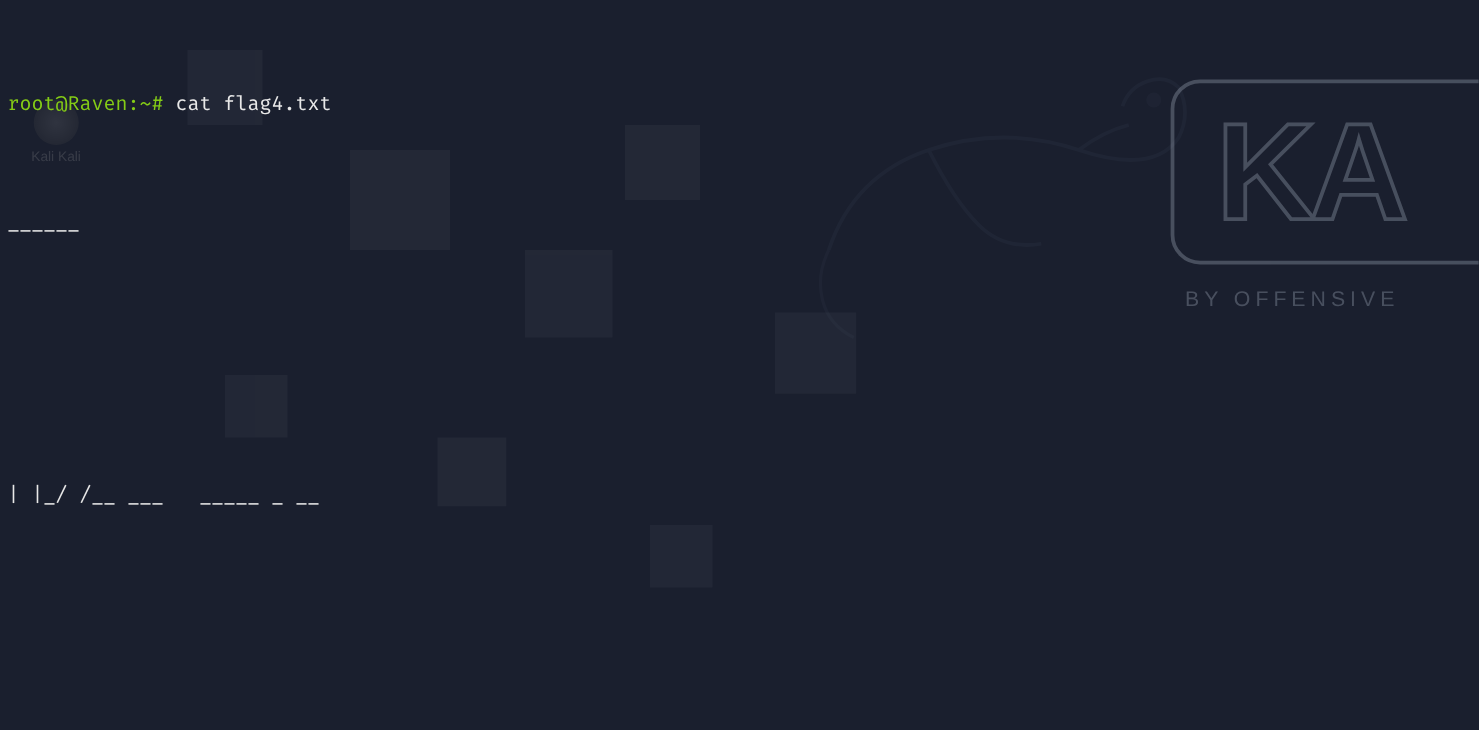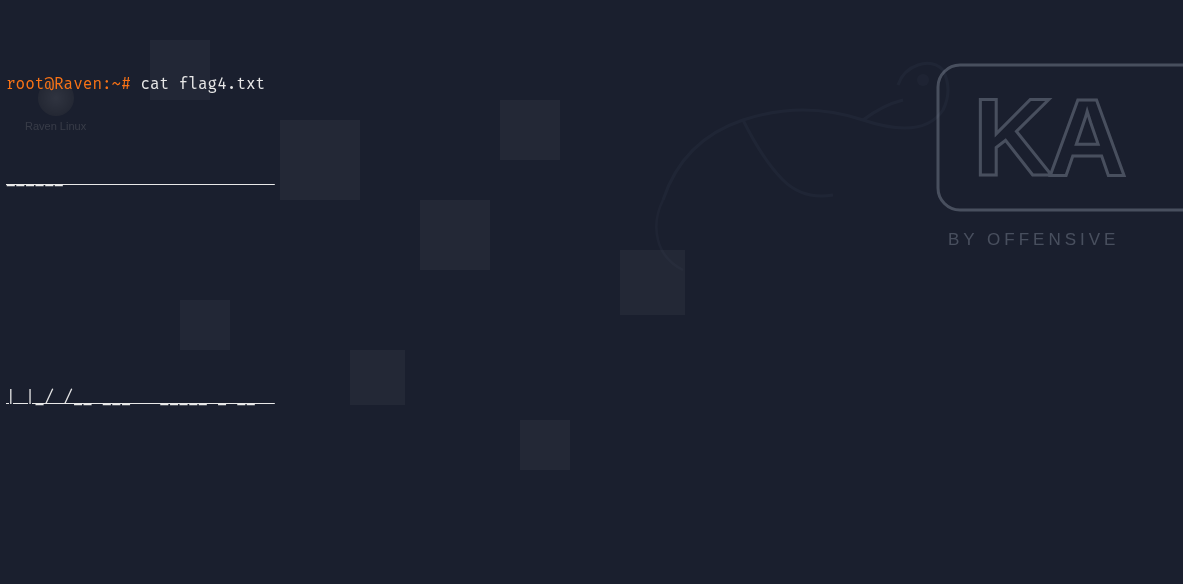--- a/index.html
+++ b/index.html
@@ -98,45 +98,44 @@
       position: relative;
       z-index: 2;
       padding: 6px 6px;
       line-height: 1.95;
       white-space: pre;
     }
     .line {
       white-space: pre;
     }
     .prompt {
-      color: #f97316;
+      color: #84cc16;
     }
     .ascii-line {
       line-height: 2.0;
-      text-decoration: underline;
     }
   </style>
 </head>
 <body>
 
 <div class="background-art">
   <div class="tiles-bg">
     <div class="tile" style="top:40px;left:150px;width:60px;height:60px;"></div>
     <div class="tile" style="top:120px;left:280px;width:80px;height:80px;"></div>
     <div class="tile" style="top:200px;left:420px;width:70px;height:70px;"></div>
     <div class="tile" style="top:300px;left:180px;width:50px;height:50px;"></div>
     <div class="tile" style="top:100px;left:500px;width:60px;height:60px;"></div>
     <div class="tile" style="top:350px;left:350px;width:55px;height:55px;"></div>
     <div class="tile" style="top:420px;left:520px;width:50px;height:50px;"></div>
     <div class="tile" style="top:250px;left:620px;width:65px;height:65px;"></div>
   </div>
 
   <div class="desktop-icon">
     <div class="disc"></div>
-    <div class="label">Raven Linux</div>
+    <div class="label">Kali Kali</div>
   </div>
 
   <svg class="dragon-bg" viewBox="0 0 400 300">
     <path d="M 60 180 Q 80 120 140 100 Q 200 80 260 100 Q 320 120 340 90 Q 350 70 340 50 Q 330 40 315 45 Q 300 50 295 65 M 140 100 Q 160 140 180 160 Q 200 180 230 175 M 260 100 Q 280 85 300 80" fill="none" stroke="#4a5568" stroke-width="3" opacity="0.8"></path>
     <path d="M 60 180 Q 50 200 55 220 Q 60 240 80 250" fill="none" stroke="#4a5568" stroke-width="2.5" opacity="0.7"></path>
     <circle cx="320" cy="60" r="6" fill="#4a5568" opacity="0.6"></circle>
   </svg>
 
   <svg class="kali-logo-bg" width="250" height="220" viewBox="0 0 250 220">
     <rect class="kali-box" x="5" y="5" width="300" height="145" rx="22"></rect>

